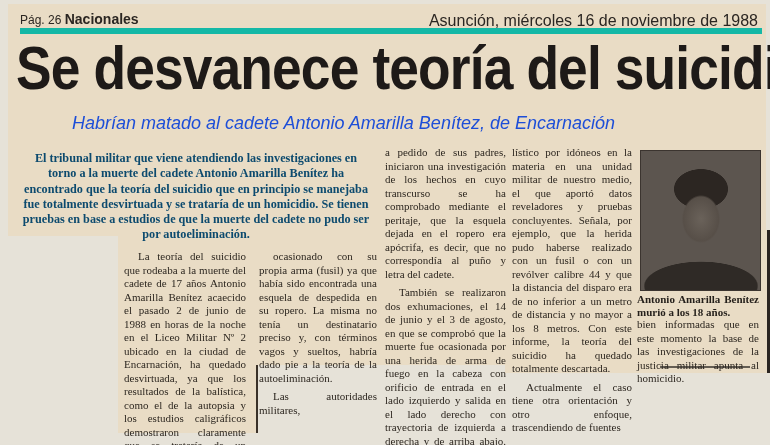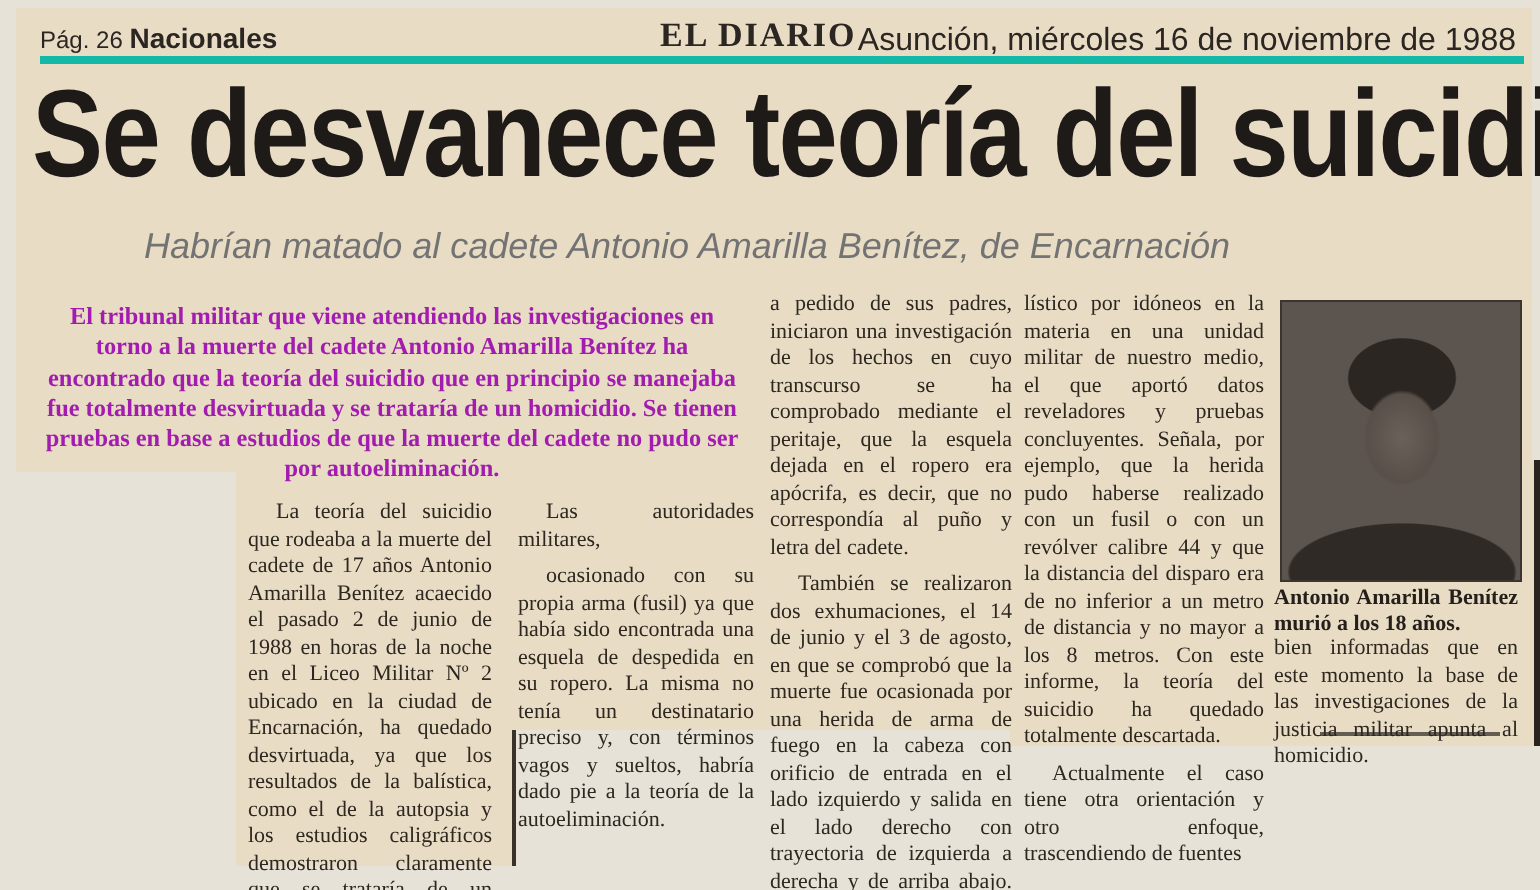--- a/index.html
+++ b/index.html
@@ -10,42 +10,42 @@
   }
   .clip {
     position:absolute; background:#e9dcc5;
   }
   .clip-main { left:8px; top:4px; width:758px; height:232px; }
   .clip-left { left:118px; top:230px; width:138px; height:203px; border-right:2px solid #3a3128; }
   .clip-mid  { left:255px; top:230px; width:250px; height:135px; }
   .clip-right{ left:505px; top:230px; width:262px; height:143px; border-right:3px solid #2a2420; }
   .masthead {
     position:absolute; left:20px; top:6px; width:742px; height:22px;
-    border-bottom:4px solid #14b8a6;
+    border-bottom:6px solid #14b8a6;
     font-family:"Liberation Sans", sans-serif; color:#2b2622;
   }
   .mh-page { position:absolute; left:0; top:5px; font-size:12px; }
   .mh-page b { font-size:14px; font-weight:bold; }
   .mh-logo { position:absolute; left:310px; top:2px; font-family:"Liberation Serif", serif; font-weight:bold; font-size:17px; letter-spacing:1px; }
   .mh-date { position:absolute; right:4px; top:6px; font-size:16px; }
   .headline {
     position:absolute; left:16px; top:34px; width:740px; height:68px;
     font-family:"Liberation Sans", sans-serif; font-weight:bold;
     font-size:62px; line-height:68px; color:#1e1a18;
     letter-spacing:-1px; transform:scaleX(0.86); transform-origin:left top;
     white-space:nowrap;
   }
   .subhead {
     position:absolute; left:72px; top:113px;
     font-family:"Liberation Sans", sans-serif; font-style:italic;
-    font-size:18px; color:#737373; white-space:nowrap;
+    font-size:18px; color:#1d4ed8; white-space:nowrap;
   }
   .lead {
     position:absolute; left:20px; top:151px; width:352px;
-    font-weight:bold; font-size:12.2px; line-height:15.3px; color:#a21caf;
+    font-weight:bold; font-size:12.2px; line-height:15.3px; color:#0c4a6e;
     text-align:center;
   }
   .col { position:absolute; font-size:11px; line-height:13.5px; color:#2d2720; text-align:justify; }
   .col p { margin:0; text-indent:14px; }
   .col p + p { margin-top:5px; }
   .col1 { left:124px; top:250px; width:122px; }
   .col2 { left:259px; top:250px; width:118px; }
   .col3 { left:385px; top:146px; width:121px; }
   .col4 { left:512px; top:146px; width:120px; }
   .col5 { left:637px; top:318px; width:122px; }
@@ -65,35 +65,34 @@
 </head>
 <body>
 
 <div class="clip clip-main"></div>
 <div class="clip clip-left"></div>
 <div class="clip clip-mid"></div>
 <div class="clip clip-right"></div>
 
 <div class="masthead">
   <span class="mh-page"><span>Pág. 26</span> <b>Nacionales</b></span>
-  <span class="mh-logo">EL DIARIO</span>
   <span class="mh-date">Asunción, miércoles 16 de noviembre de 1988</span>
 </div>
 
 <div class="headline">Se desvanece teoría del suicidio</div>
 <div class="subhead">Habrían matado al cadete Antonio Amarilla  Benítez, de Encarnación</div>
 <div class="lead">El tribunal militar que viene atendiendo las investigaciones en torno a la muerte del cadete Antonio Amarilla Benítez ha encontrado que la teoría del suicidio que en principio se manejaba fue totalmente desvirtuada y se trataría de un homicidio. Se tienen pruebas en base a estudios de que la muerte del cadete no pudo ser por autoeliminación.</div>
 
 <div class="col col1">
   <p>La teoría del suicidio que rodeaba a la muerte del cadete de 17 años Antonio Amarilla Benítez acaecido el pasado 2 de junio de 1988 en horas de la noche en el Liceo Militar Nº 2 ubicado en la ciudad de Encarnación, ha quedado desvirtuada, ya que los resultados de la balística, como el de la autopsia y los estudios caligráficos demostraron claramente que se trataría de un homicidio.</p>
 
 </div>
 <div class="col col2">
+  <p>ocasionado con su propia arma (fusil) ya que había sido encontrada una esquela de despedida en su ropero. La misma no tenía un destinatario preciso y, con términos vagos y sueltos, habría dado pie a la teoría de la autoeliminación.</p>
   <p>Las autoridades militares,</p>
-  <p>ocasionado con su propia arma (fusil) ya que había sido encontrada una esquela de despedida en su ropero. La misma no tenía un destinatario preciso y, con términos vagos y sueltos, habría dado pie a la teoría de la autoeliminación.</p>
 </div>
 <div class="col col3">
   <p style="text-indent:0">a pedido de sus padres, iniciaron una investigación de los hechos en cuyo transcurso se ha comprobado mediante el peritaje, que la esquela dejada en el ropero era apócrifa, es decir, que no correspondía al puño y letra del cadete.</p>
   <p>También se realizaron dos exhumaciones, el 14 de junio y el 3 de agosto, en que se comprobó que la muerte fue ocasionada por una herida de arma de fuego en la cabeza con orificio de entrada en el lado izquierdo y salida en el lado derecho con trayectoria de izquierda a derecha y de arriba abajo. Asimismo fue llevado a cabo un peritaje ba-</p>
 </div>
 <div class="col col4">
   <p style="text-indent:0">lístico por idóneos en la materia en una unidad militar de nuestro medio, el que aportó datos reveladores y pruebas concluyentes. Señala, por ejemplo, que la herida pudo haberse realizado con un fusil o con un revólver calibre 44 y que la distancia del disparo era de no inferior a un metro de distancia y no mayor a los 8 metros. Con este informe, la teoría del suicidio ha quedado totalmente descartada.</p>
   <p>Actualmente el caso tiene otra orientación y otro enfoque, trascendiendo de fuentes</p>
 </div>
 

